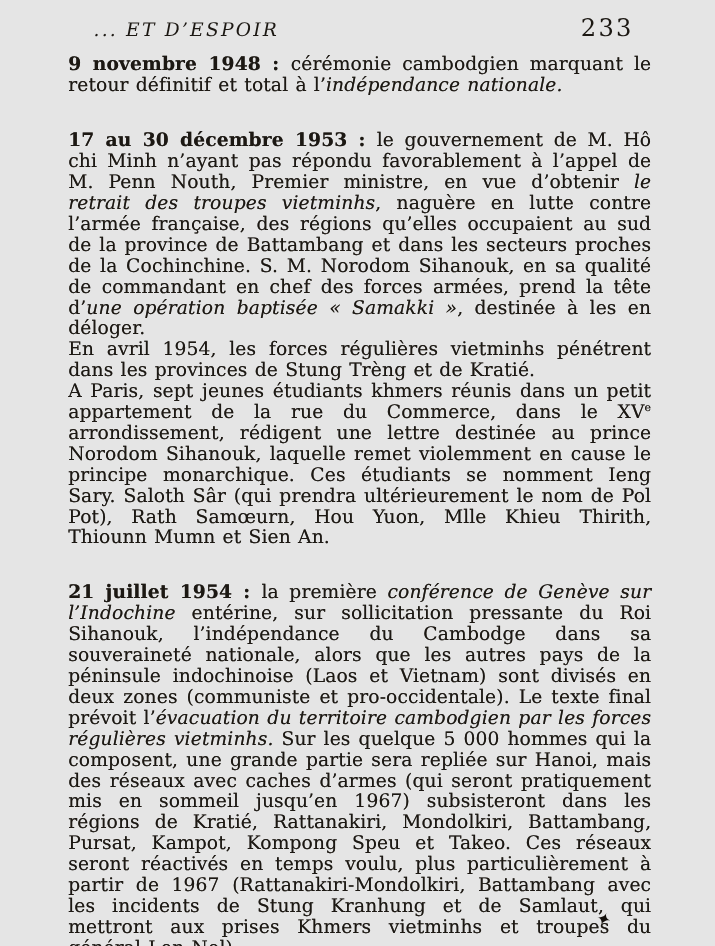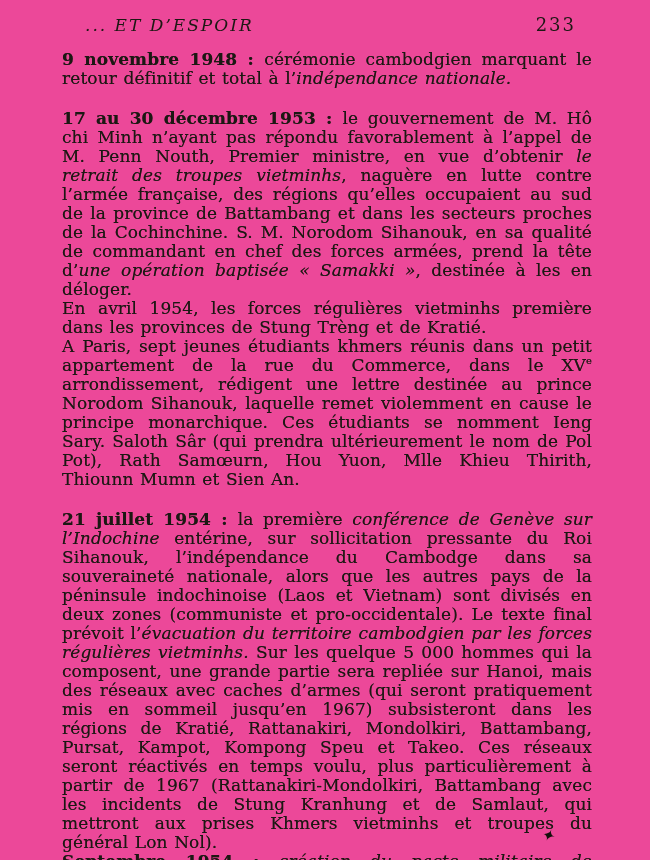--- a/index.html
+++ b/index.html
@@ -24,21 +24,21 @@
     justify-content: space-between;
     align-items: baseline;
   }
   .header-title {
     font-style: italic;
     font-size: 17px;
     letter-spacing: 2px;
     white-space: nowrap;
   }
   .page-number {
-    font-size: 18px;
+    font-size: 22px;
     letter-spacing: 2px;
   }
   .text-block {
     position: absolute;
     top: 50px;
     left: 62px;
     width: 530px;
     bottom: 26px;
     display: flex;
     flex-direction: column;
@@ -47,21 +47,21 @@
     margin: 0;
     font-size: 17px;
     line-height: 19px;
     text-align: justify;
     letter-spacing: 0.1px;
     word-spacing: 1px;
     hyphens: auto;
     text-shadow: 0 0 0.3px rgba(28, 24, 19, 0.65);
   }
   .para.new-section {
-    margin-top: 21px;
+    margin-top: 31px;
   }
   .para:last-child {
     margin-top: auto;
   }
   .run-b { font-weight: bold; }
   .run-i { font-style: italic; }
   .para sup {
     font-size: 10px;
     line-height: 0;
     vertical-align: super;
@@ -72,31 +72,31 @@
     top: 826px;
     font-family: "DejaVu Sans", sans-serif;
     font-size: 16px;
     transform: rotate(14deg) skewX(-10deg);
     color: #14100c;
   }
 </style>
 </head>
 <body>
 
-<div class="page" style="background: #ec4899; color: rgb(28, 24, 19);">
+<div class="page" style="background: #e5e5e5; color: rgb(28, 24, 19);">
 
   <div class="running-header">
     <span class="header-title">... ET D’ESPOIR</span>
     <span class="page-number">233</span>
   </div>
 
   <div class="text-block">
       <p class="para"><span class="run-b">9 novembre 1948 : </span><span class="run-n">cérémonie cambodgien marquant le retour définitif et total à l’</span><span class="run-i">indépendance nationale.</span></p>
       <p class="para new-section"><span class="run-b">17 au 30 décembre 1953 : </span><span class="run-n">le gouvernement de M. Hô chi Minh n’ayant pas répondu favorablement à l’appel de M. Penn Nouth, Premier ministre, en vue d’obtenir </span><span class="run-i">le retrait des troupes vietminhs</span><span class="run-n">, naguère en lutte contre l’armée française, des régions qu’elles occupaient au sud de la province de Battambang et dans les secteurs proches de la Cochinchine. S. M. Norodom Sihanouk, en sa qualité de commandant en chef des forces armées, prend la tête d’</span><span class="run-i">une opération baptisée « Samakki »</span><span class="run-n">, destinée à les en déloger.</span></p>
-      <p class="para"><span class="run-n">En avril 1954, les forces régulières vietminhs première dans les provinces de Stung Trèng et de Kratié.</span></p>
+      <p class="para"><span class="run-n">En avril 1954, les forces régulières vietminhs pénétrent dans les provinces de Stung Trèng et de Kratié.</span></p>
       <p class="para"><span class="run-n">A Paris, sept jeunes étudiants khmers réunis dans un petit appartement de la rue du Commerce, dans le XV</span><sup>e</sup><span class="run-n"> arrondissement, rédigent une lettre destinée au prince Norodom Sihanouk, laquelle remet violemment en cause le principe monarchique. Ces étudiants se nomment Ieng Sary. Saloth Sâr (qui prendra ultérieurement le nom de Pol Pot), Rath Samœurn, Hou Yuon, Mlle Khieu Thirith, Thiounn Mumn et Sien An.</span></p>
       <p class="para new-section"><span class="run-b">21 juillet 1954 : </span><span class="run-n">la première </span><span class="run-i">conférence de Genève sur l’Indochine</span><span class="run-n"> entérine, sur sollicitation pressante du Roi Sihanouk, l’indépendance du Cambodge dans sa souveraineté nationale, alors que les autres pays de la péninsule indochinoise (Laos et Vietnam) sont divisés en deux zones (communiste et pro-occidentale). Le texte final prévoit l’</span><span class="run-i">évacuation du territoire cambodgien par les forces régulières vietminhs.</span><span class="run-n"> Sur les quelque 5 000 hommes qui la composent, une grande partie sera repliée sur Hanoi, mais des réseaux avec caches d’armes (qui seront pratiquement mis en sommeil jusqu’en 1967) subsisteront dans les régions de Kratié, Rattanakiri, Mondolkiri, Battambang, Pursat, Kampot, Kompong Speu et Takeo. Ces réseaux seront réactivés en temps voulu, plus particulièrement à partir de 1967 (Rattanakiri-Mondolkiri, Battambang avec les incidents de Stung Kranhung et de Samlaut, qui mettront aux prises Khmers vietminhs et troupes du général Lon Nol).</span></p>
       <p class="para new-section"><span class="run-b">Septembre 1954 : </span><span class="run-i">création du pacte militaire de l’O.T.A.S.E.</span></p>
     </div>
 
   <span class="ornament">✦</span>
 
 </div>
 
 </body></html>

